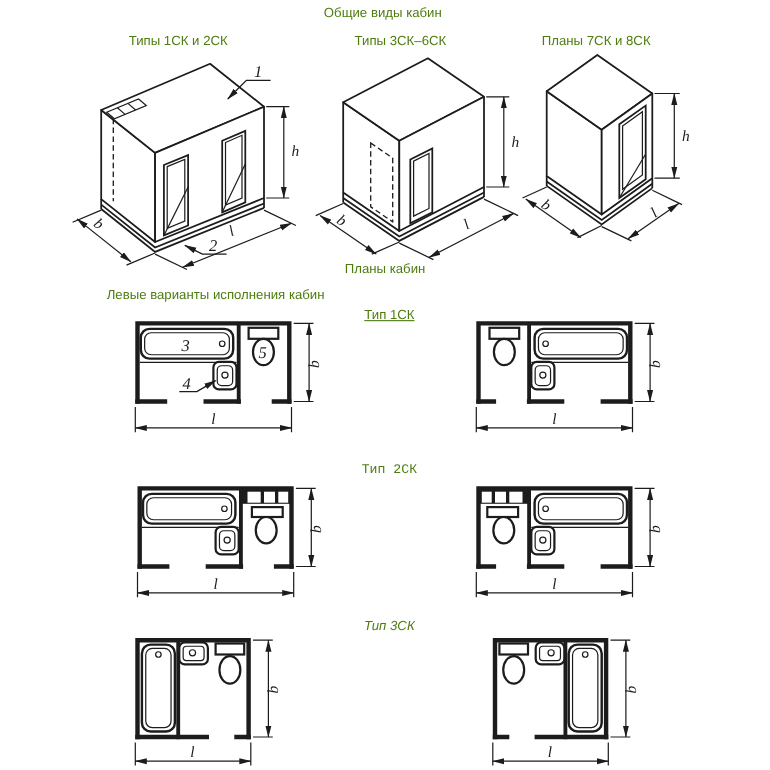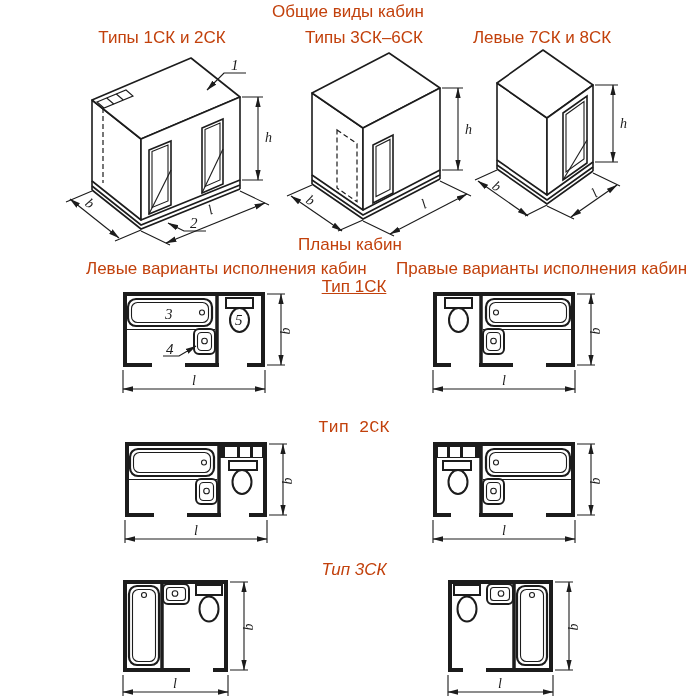--- a/index.html
+++ b/index.html
@@ -1,18 +1,18 @@
 <!DOCTYPE html>
 <html><head>
 <meta charset="utf-8">
 <style>
   html,body{margin:0;padding:0;background:#ffffff;}
   #canvas{position:relative;width:700px;height:700px;background:#ffffff;overflow:hidden;
           font-family:"Liberation Sans",sans-serif;color:#1c1c1c;}
-  .cap{position:absolute;font-size:17px;line-height:13px;text-align:center;white-space:nowrap;color:#c2410c;}
+  .cap{position:absolute;font-size:12px;line-height:13px;text-align:center;white-space:nowrap;color:#4d7c0f;}
   svg{position:absolute;overflow:visible;}
   .face{fill:#ffffff;stroke:#1c1c1c;stroke-width:1.6;stroke-linejoin:round;}
   .ln{fill:none;stroke:#1c1c1c;stroke-width:1.6;}
   .ln1{fill:none;stroke:#1c1c1c;stroke-width:1.1;}
   .dash{fill:none;stroke:#1c1c1c;stroke-width:1.2;stroke-dasharray:5 3;}
   .wall{fill:none;stroke:#1c1c1c;stroke-width:4;}
   .part{fill:none;stroke:#1c1c1c;stroke-width:3.5;}
   .fx2{fill:#ffffff;stroke:#1c1c1c;stroke-width:2;}
   .fx22{fill:#ffffff;stroke:#1c1c1c;stroke-width:2.2;}
   .fx1{fill:none;stroke:#1c1c1c;stroke-width:1.1;}
@@ -30,24 +30,23 @@
     <defs>
       <marker id="ar" viewBox="0 0 10 6" refX="9.5" refY="3" markerWidth="11" markerHeight="7" orient="auto-start-reverse" markerUnits="userSpaceOnUse">
         <path d="M10,3 L0,0.5 L0,5.5 Z" fill="#1c1c1c"></path>
       </marker>
     </defs>
   </svg>
 
   <div class="cap" style="left:248px;top:5px;width:200px;">Общие виды кабин</div>
   <div class="cap" style="left:92px;top:31px;width:140px;">Типы 1СК и 2СК</div>
   <div class="cap" style="left:294px;top:31px;width:140px;">Типы 3СК–6СК</div>
-  <div class="cap" style="left:472px;top:31px;width:140px;">Левые 7СК и 8СК</div>
+  <div class="cap" style="left:472px;top:31px;width:140px;">Планы 7СК и 8СК</div>
   <div class="cap" style="left:250px;top:238px;width:200px;">Планы кабин</div>
   <div class="cap" style="left:86px;top:262px;width:220px;">Левые варианты исполнения кабин</div>
-  <div class="cap" style="left:396px;top:262px;width:220px;">Правые варианты исполнения кабин</div>
   <div class="cap" style="left:304px;top:280px;width:100px;text-decoration:underline;">Тип 1СК</div>
   <div class="cap" style="left:304px;top:421px;width:100px;font-family:Liberation Mono, monospace;">Тип 2СК</div>
   <div class="cap" style="left:304px;top:563px;width:100px;font-style:italic;">Тип 3СК</div>
 
   <svg style="left:60px;top:50px;" width="235" height="200" viewBox="0 0 235 200">
     <g>
       <path class="face" d="M81,89 L32,50 L32,131 L81,170 Z"></path>
       <path class="face" d="M81,89 L180,47 L131,8 L32,50 Z"></path>
       <path class="face" d="M81,89 L180,47 L180,130 L81,170 Z"></path>
       <path class="ln" d="M32,136 L81,175 L180,135"></path>

